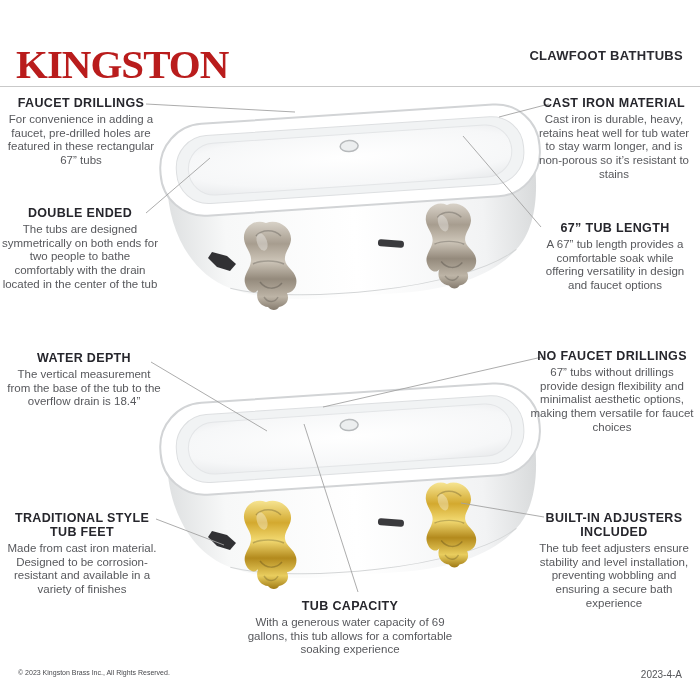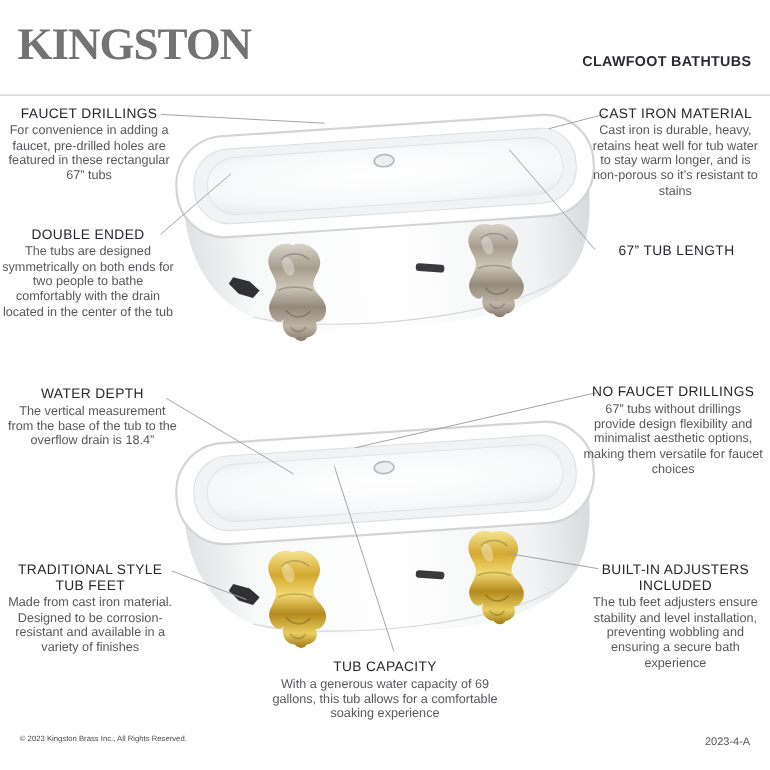--- a/index.html
+++ b/index.html
@@ -5,35 +5,35 @@
   html,body{margin:0;padding:0;}
   body{
     width:700px;height:700px;position:relative;overflow:hidden;
     background:#ffffff;
     font-family:"Liberation Sans", sans-serif;
   }
   
   .logo{position:absolute;left:16px;top:20px;width:212px;text-align:center;}
   .logo-main{
     font-family:"Liberation Serif", serif;
-    font-weight:700;font-size:41px;line-height:1;color:#737373;letter-spacing:-1px;
+    font-weight:700;font-size:41px;line-height:1;color:#b91c1c;letter-spacing:-1px;margin-top:24px;
   }
   .logo-sub{
     margin-top:4px;font-size:10.5px;font-weight:700;color:#1f9180;letter-spacing:3.5px;
   }
   .page-title{
     position:absolute;right:17px;top:48px;
     font-size:13px;font-weight:700;color:#2a2a30;letter-spacing:.3px;
   }
   .header-rule{position:absolute;left:0;top:86px;width:700px;height:1px;background:#c9c9c9;}
 
   
   .callout{position:absolute;text-align:center;z-index:3;}
   .callout h3{
-    margin:0 0 3px 0;font-size:12.5px;font-weight:400;color:#26262c;
+    margin:0 0 3px 0;font-size:12.5px;font-weight:700;color:#26262c;
     letter-spacing:.35px;line-height:1.12;
   }
   .callout p{margin:0;font-size:11.5px;line-height:1.19;color:#57585c;}
   #co-faucet   {left:6px;  top:96px;  width:150px;}
   #co-double   {left:0px;  top:206px; width:160px;}
   #co-castiron {left:534px;top:96px;  width:160px;}
   #co-length   {left:536px;top:221px; width:158px;}
   #co-water    {left:6px;  top:351px; width:156px;}
   #co-nofaucet {left:530px;top:349px; width:164px;}
   #co-feet     {left:4px;  top:511px; width:156px;text-align:center;}
@@ -119,20 +119,21 @@
 <div class="callout" id="co-double">
   <h3>DOUBLE ENDED</h3>
   <p>The tubs are designed symmetrically on both ends for two people to bathe comfortably with the drain located in the center of the tub</p>
 </div>
 <div class="callout" id="co-castiron">
   <h3>CAST IRON MATERIAL</h3>
   <p>Cast iron is durable, heavy, retains heat well for tub water to stay warm longer, and is non-porous so it’s resistant to stains</p>
 </div>
 <div class="callout" id="co-length">
   <h3>67” TUB LENGTH</h3>
+  <p>A 67” tub length provides a comfortable soak while offering versatility in design and faucet options</p>
 </div>
 <div class="callout" id="co-water">
   <h3>WATER DEPTH</h3>
   <p>The vertical measurement from the base of the tub to the overflow drain is 18.4”</p>
 </div>
 <div class="callout" id="co-nofaucet">
   <h3>NO FAUCET DRILLINGS</h3>
   <p>67” tubs without drillings provide design flexibility and minimalist aesthetic options, making them versatile for faucet choices</p>
 </div>
 <div class="callout" id="co-feet">

